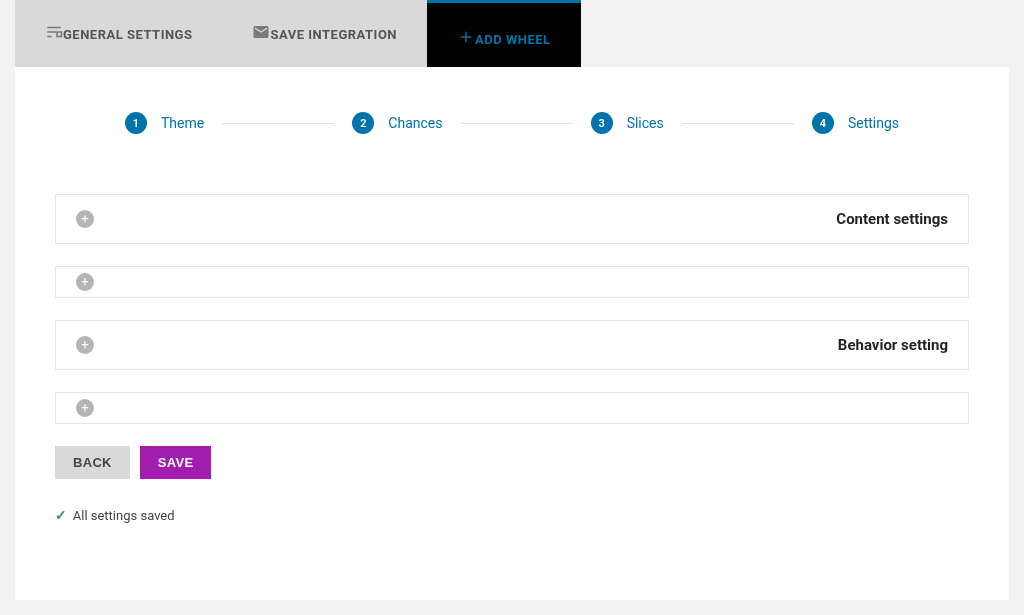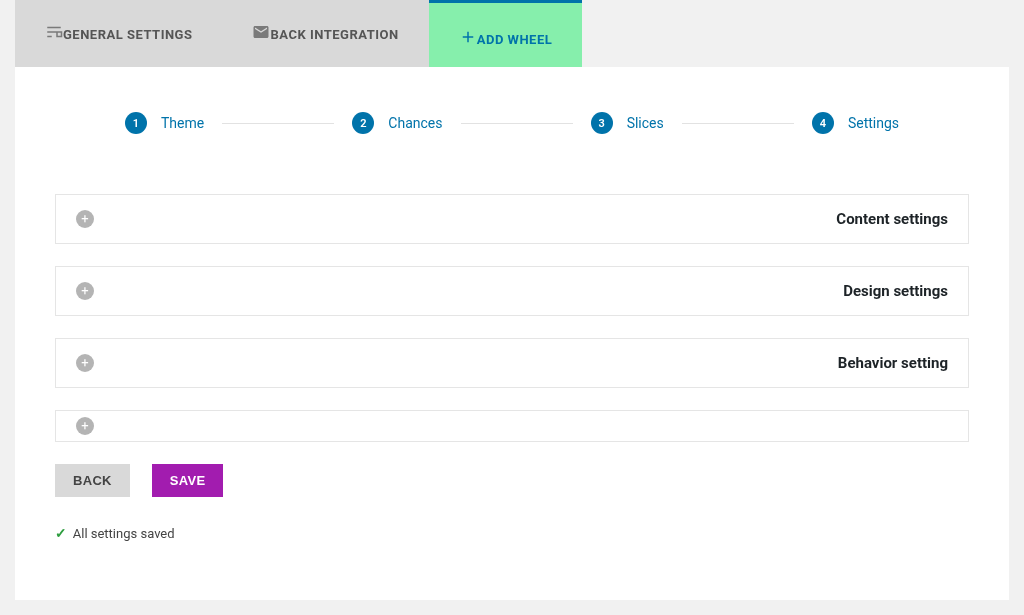--- a/index.html
+++ b/index.html
@@ -28,21 +28,21 @@
       cursor: pointer;
       font-size: 13px;
       font-weight: 700;
       letter-spacing: 0.5px;
       display: flex;
       flex-direction: row;
       align-items: center;
       gap: 0;
     }
     .tab.active {
-      background: #86efac;
+      background: #000000;
       color: #0073aa;
       border-top: 3px solid #0073aa;
       padding-top: 25px;
     }
     .tab-icon { font-size: 18px; color: #7a7a7a; }
     .tab.active .tab-icon { color: #0073aa; }
     .panel { padding: 30px 40px 25px; }
     .stepper {
       display: flex;
       align-items: center;
@@ -102,21 +102,21 @@
     }
     .acc-title {
       flex: 1;
       text-align: right;
       font-weight: 700;
       font-size: 15px;
       color: #1d2327;
     }
     .actions {
       display: flex;
-      gap: 22px;
+      gap: 10px;
       margin-top: 10px;
     }
     .btn {
       padding: 9px 18px;
       font-size: 13px;
       font-weight: 700;
       border: none;
       cursor: pointer;
       letter-spacing: 0.3px;
     }
@@ -148,21 +148,21 @@
           </svg>
       </span>
       <span>GENERAL SETTINGS</span>
     </div>
     <div class="tab">
       <span class="tab-icon">
         <svg width="18" height="18" viewBox="0 0 24 24" fill="currentColor">
             <path d="M20 4H4c-1.1 0-2 .9-2 2v12c0 1.1.9 2 2 2h16c1.1 0 2-.9 2-2V6c0-1.1-.9-2-2-2zm0 4l-8 5-8-5V6l8 5 8-5v2z"></path>
           </svg>
       </span>
-      <span>BACK INTEGRATION</span>
+      <span>SAVE INTEGRATION</span>
     </div>
     <div class="tab active">
       <span class="tab-icon">
         <svg width="18" height="18" viewBox="0 0 24 24" fill="currentColor">
             <path d="M19 13h-6v6h-2v-6H5v-2h6V5h2v6h6v2z"></path>
           </svg>
       </span>
       <span>ADD WHEEL</span>
     </div>
   </div>
@@ -189,21 +189,20 @@
         <span class="step-label">Settings</span>
       </div>
     </div>
 
     <div class="accordion">
       <span class="acc-toggle">+</span>
       <span class="acc-title">Content settings</span>
     </div>
     <div class="accordion">
       <span class="acc-toggle">+</span>
-      <span class="acc-title">Design settings</span>
     </div>
     <div class="accordion">
       <span class="acc-toggle">+</span>
       <span class="acc-title">Behavior setting</span>
     </div>
     <div class="accordion">
       <span class="acc-toggle">+</span>
     </div>
 
     <div class="actions">

